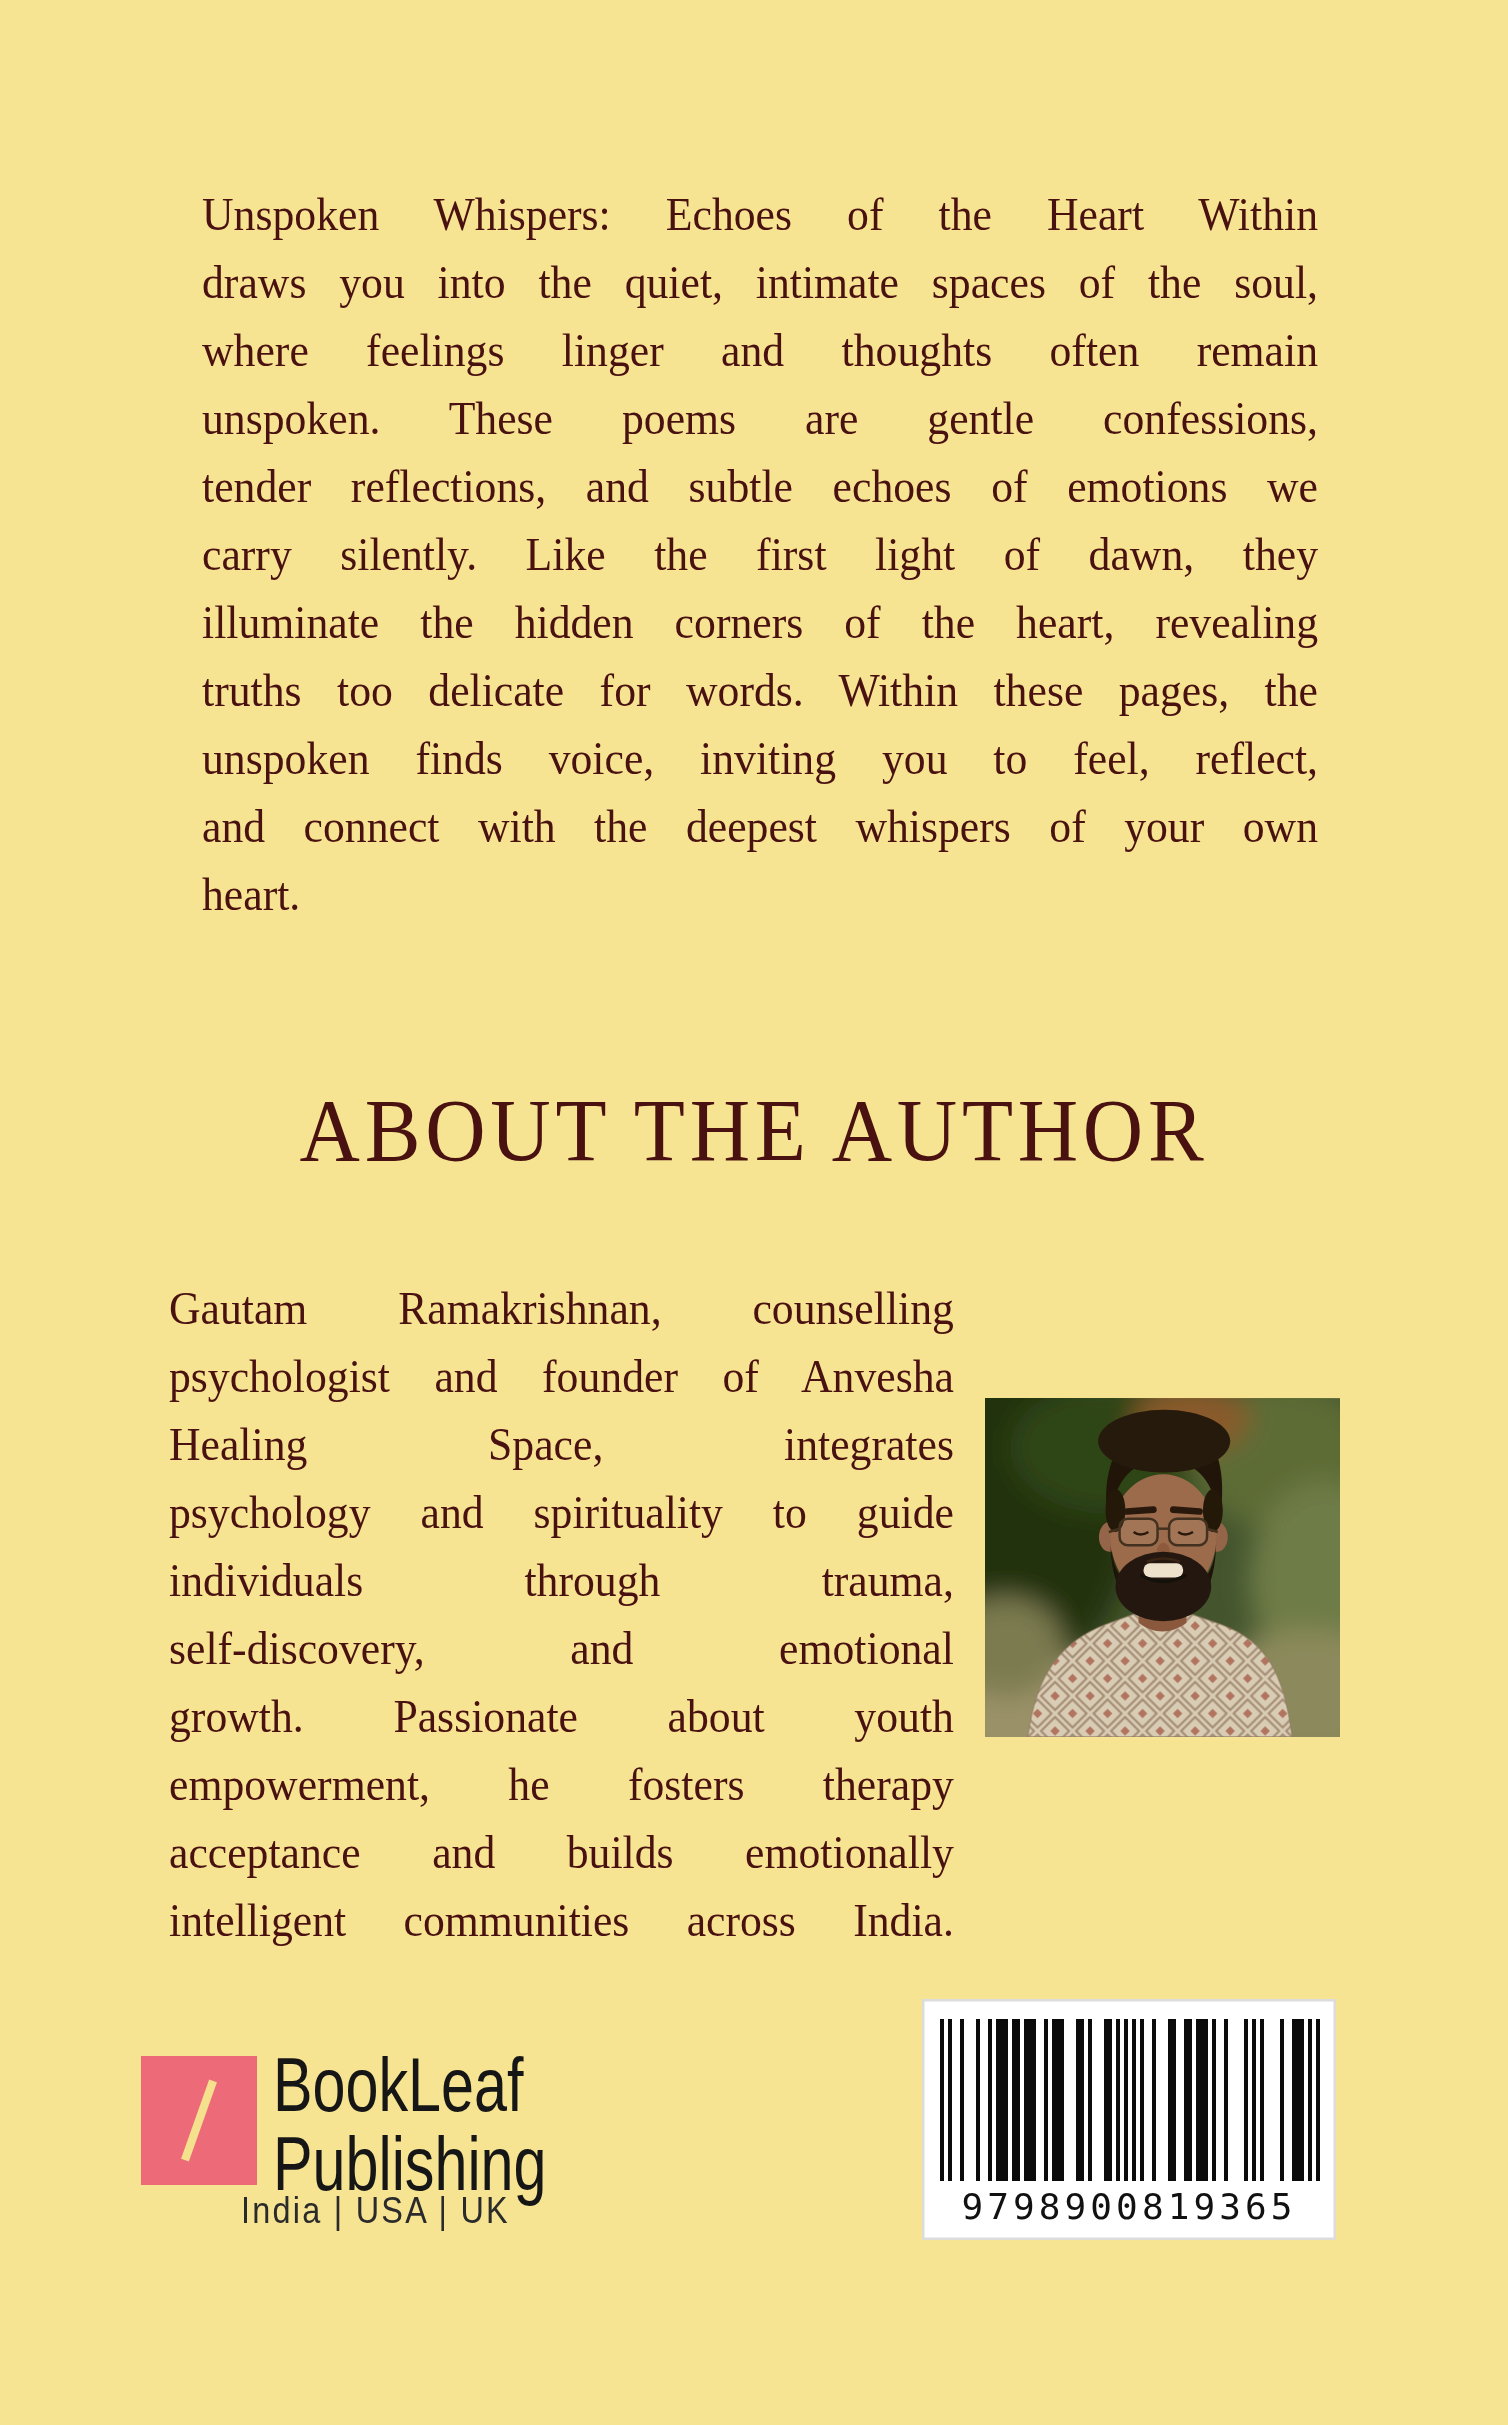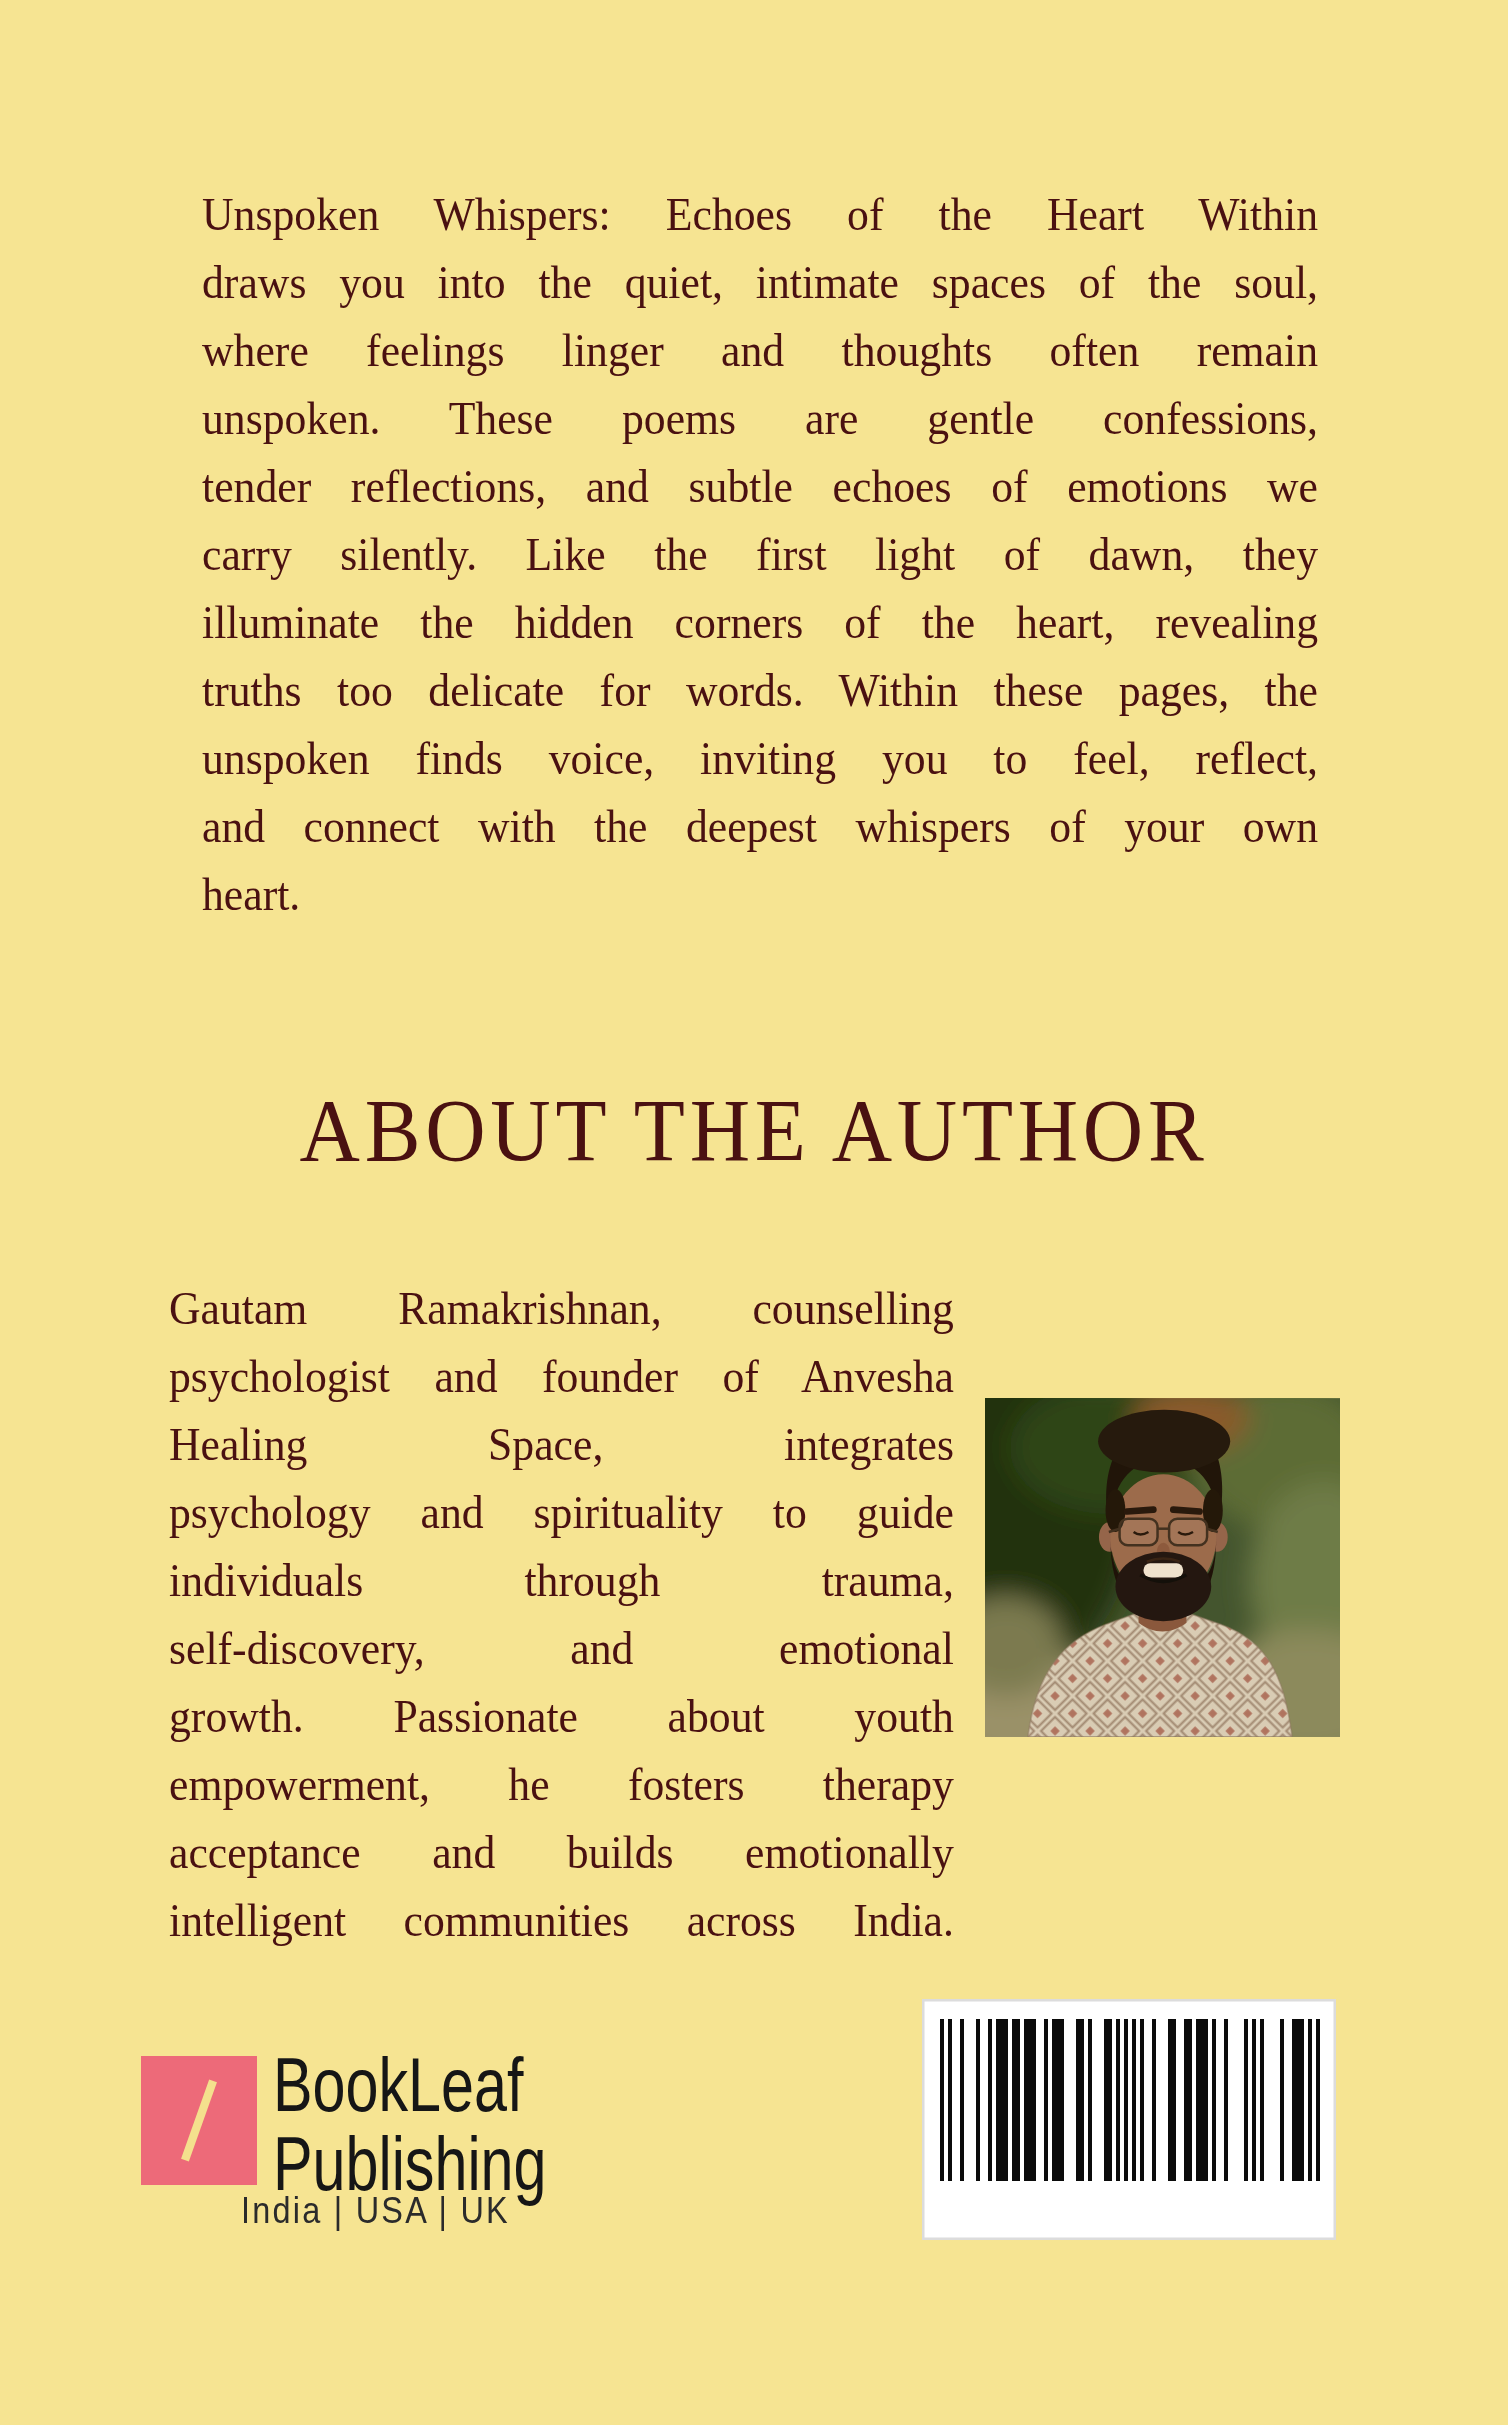--- a/index.html
+++ b/index.html
@@ -227,16 +227,17 @@
         <div class="m" style="width: 4px; background: rgb(11, 11, 11);"></div>
         <div class="m" style="width: 16px; background: transparent;"></div>
         <div class="m" style="width: 4px; background: rgb(11, 11, 11);"></div>
         <div class="m" style="width: 8px; background: transparent;"></div>
         <div class="m" style="width: 12px; background: rgb(11, 11, 11);"></div>
         <div class="m" style="width: 4px; background: transparent;"></div>
         <div class="m" style="width: 4px; background: rgb(11, 11, 11);"></div>
         <div class="m" style="width: 4px; background: transparent;"></div>
         <div class="m" style="width: 4px; background: rgb(11, 11, 11);"></div>
       </div>
+    <div class="barcode-number">9798900819365</div>
   </div>
 
 </div>
 
 
 </body></html>

